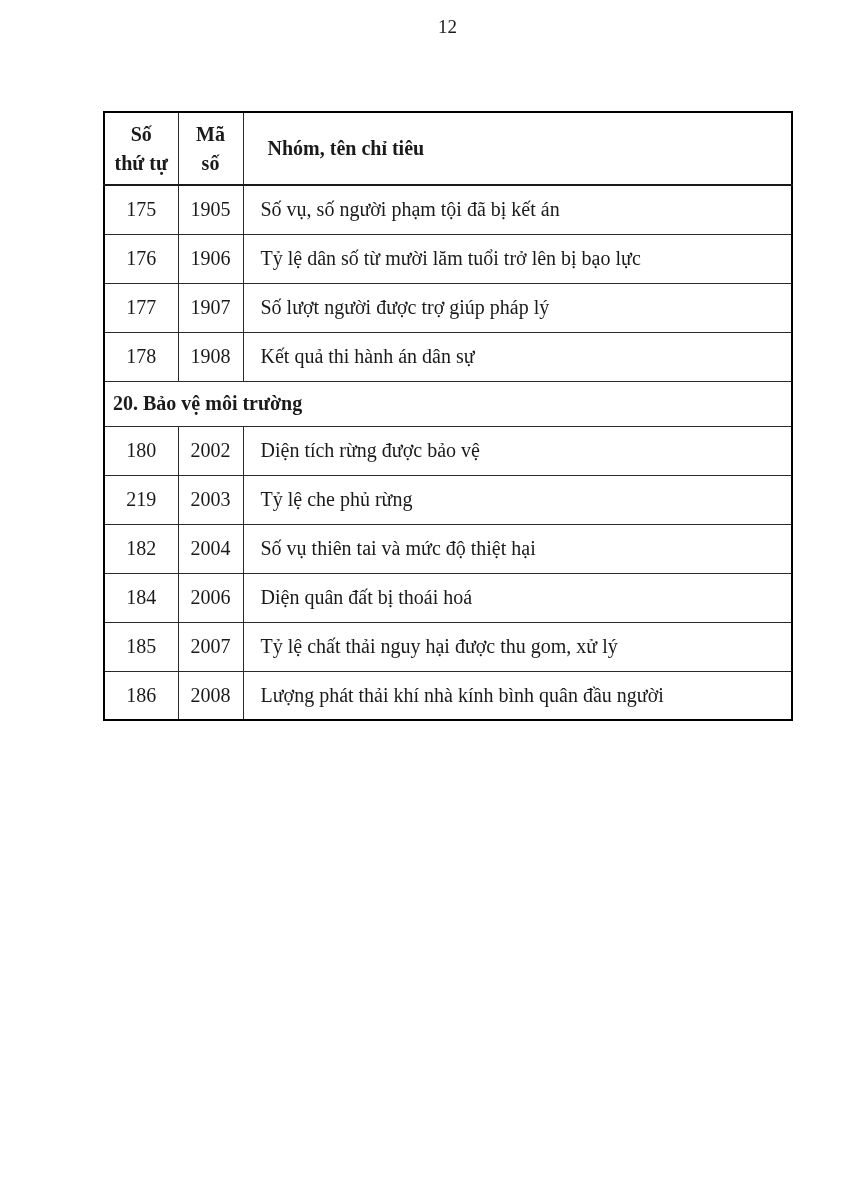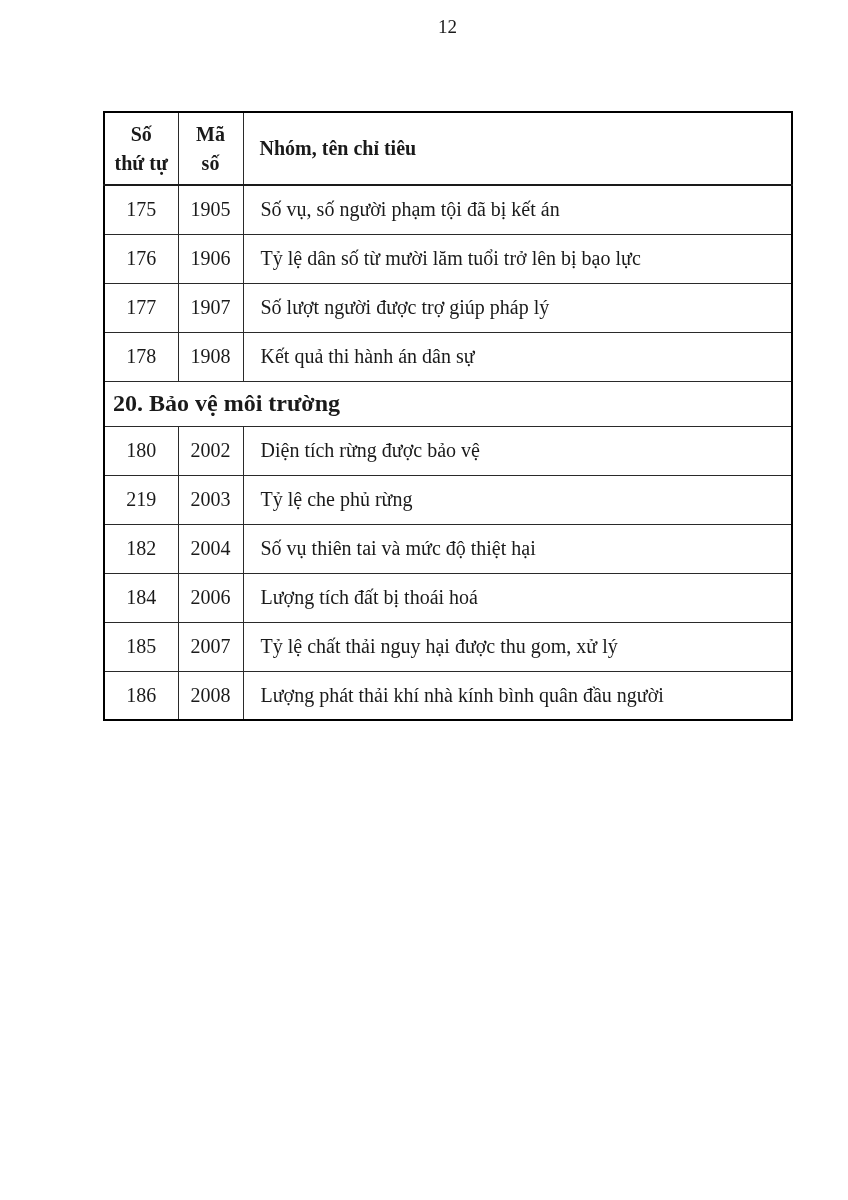--- a/index.html
+++ b/index.html
@@ -54,41 +54,41 @@
   tr.header-row th {
     height: 73px;
     font-weight: bold;
     text-align: center;
     line-height: 1.45;
     border-bottom: 2px solid #1a1a1a;
   }
 
   tr.header-row th.col-name {
     text-align: left;
-    padding-left: 16px;
+    padding-left: 24px;
   }
 
   tr.data-row td { height: 49px; }
 
   td.cell-num {
     text-align: center;
   }
 
   td.cell-name {
     text-align: left;
     padding-left: 17px;
     padding-right: 6px;
   }
 
   tr.section-row td {
     height: 45px;
     font-weight: bold;
     text-align: left;
     padding-left: 8px;
-    font-size: 24px;
+    font-size: 20px;
   }
 </style>
 </head>
 <body>
 
 <div class="page">
 
   <div class="page-number">12</div>
 
   <table class="indicator-table">
@@ -146,21 +146,21 @@
         <td class="cell-name">Tỷ lệ che phủ rừng</td>
       </tr>
       <tr class="data-row">
         <td class="cell-num">182</td>
         <td class="cell-num">2004</td>
         <td class="cell-name">Số vụ thiên tai và mức độ thiệt hại</td>
       </tr>
       <tr class="data-row">
         <td class="cell-num">184</td>
         <td class="cell-num">2006</td>
-        <td class="cell-name">Lượng tích đất bị thoái hoá</td>
+        <td class="cell-name">Diện quân đất bị thoái hoá</td>
       </tr>
       <tr class="data-row">
         <td class="cell-num">185</td>
         <td class="cell-num">2007</td>
         <td class="cell-name">Tỷ lệ chất thải nguy hại được thu gom, xử lý</td>
       </tr>
       <tr class="data-row">
         <td class="cell-num">186</td>
         <td class="cell-num">2008</td>
         <td class="cell-name">Lượng phát thải khí nhà kính bình quân đầu người</td>

